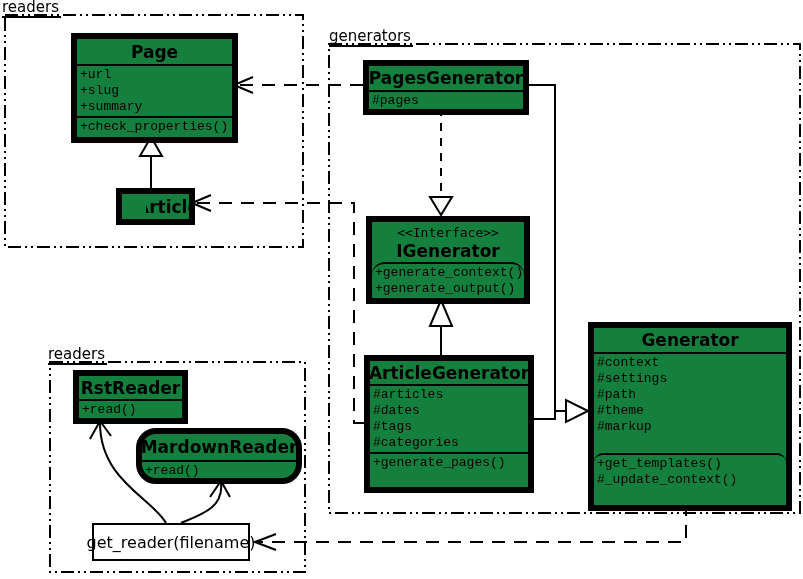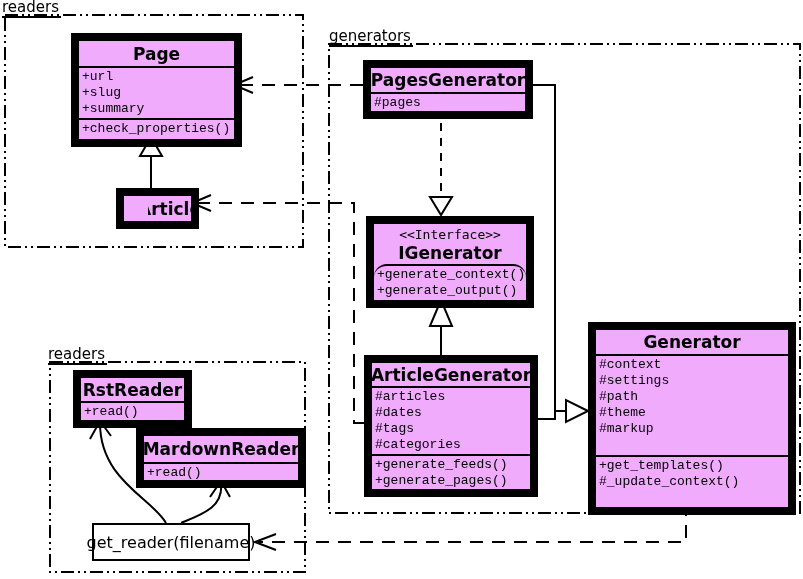--- a/index.html
+++ b/index.html
@@ -7,21 +7,21 @@
           font-family:"DejaVu Sans",sans-serif;color:#000;}
   #wires{position:absolute;left:0;top:0;z-index:1;}
   .pkg{fill:none;stroke:#000;stroke-width:2;stroke-dasharray:13 4 2 4 2 4;}
   .solid{fill:none;stroke:#000;stroke-width:2;}
   .dash{fill:none;stroke:#000;stroke-width:2;stroke-dasharray:13 9;}
   .dash2{fill:none;stroke:#000;stroke-width:2;stroke-dasharray:8 7;}
   .tri{fill:#fff;stroke:#000;stroke-width:2;stroke-linejoin:miter;}
   .open{fill:none;stroke:#000;stroke-width:2;}
   .pkg-label{position:absolute;z-index:2;font-size:15px;line-height:15px;
              border-bottom:2px solid #000;padding:0 2px 1px 0;}
-  .cls{position:absolute;z-index:2;background:#f0abfc;border:8px solid #000000;}
+  .cls{position:absolute;z-index:2;background:#15803d;border:6px solid #000000;}
   .cls-title{font-weight:bold;font-size:17px;display:flex;align-items:center;
              justify-content:center;overflow:hidden;}
   .cls-sec{border-top:2px solid #000;overflow:hidden;padding-top:1px;}
   .cls-line{font-family:Liberation Mono, monospace;font-size:13px;line-height:16px;
             padding:0 3px;white-space:pre;}
   .stereo{font-family:"DejaVu Sans Mono",monospace;font-size:13px;line-height:16px;
           text-align:center;padding-top:3px;}
   .title2{font-weight:bold;font-size:17px;line-height:20px;text-align:center;}
   .plainbox{position:absolute;z-index:2;background:#fff;border:2px solid #000;
             display:flex;align-items:center;justify-content:center;font-size:16px;}
@@ -124,48 +124,47 @@
 
   <div class="cls" style="left:364px;top:355px;width:158px;">
     <div class="cls-title" style="height:23px;">ArticleGenerator</div>
     <div class="cls-sec" style="height:65px;">
       <div class="cls-line">#articles</div>
       <div class="cls-line">#dates</div>
       <div class="cls-line">#tags</div>
       <div class="cls-line">#categories</div>
     </div>
     <div class="cls-sec" style="height:32px;">
-      <div class="cls-line">+generate_feeds()</div>
       <div class="cls-line">+generate_pages()</div>
     </div>
   </div>
 
   <div class="cls" style="left:588px;top:322px;width:192px;">
     <div class="cls-title" style="height:24px;">Generator</div>
     <div class="cls-sec" style="height:98px;">
       <div class="cls-line">#context</div>
       <div class="cls-line">#settings</div>
       <div class="cls-line">#path</div>
       <div class="cls-line">#theme</div>
       <div class="cls-line">#markup</div>
     </div>
-    <div class="cls-sec" style="height:49px;">
+    <div class="cls-sec" style="height:49px;border-radius:9px;">
       <div class="cls-line">+get_templates()</div>
       <div class="cls-line">#_update_context()</div>
     </div>
   </div>
 
   <div class="cls" style="left:73px;top:370px;width:103px;">
     <div class="cls-title" style="height:23px;">RstReader</div>
     <div class="cls-sec" style="height:16px;">
       <div class="cls-line">+read()</div>
     </div>
   </div>
 
-  <div class="cls" style="left:136px;top:428px;width:154px;">
+  <div class="cls" style="left:136px;top:428px;width:154px;border-radius:20px;">
     <div class="cls-title" style="height:26px;">MardownReader</div>
     <div class="cls-sec" style="height:15px;">
       <div class="cls-line">+read()</div>
     </div>
   </div>
 
   <div class="plainbox" style="left:92px;top:523px;width:154px;height:34px;">
     <span>get_reader(filename)</span>
   </div>
 

